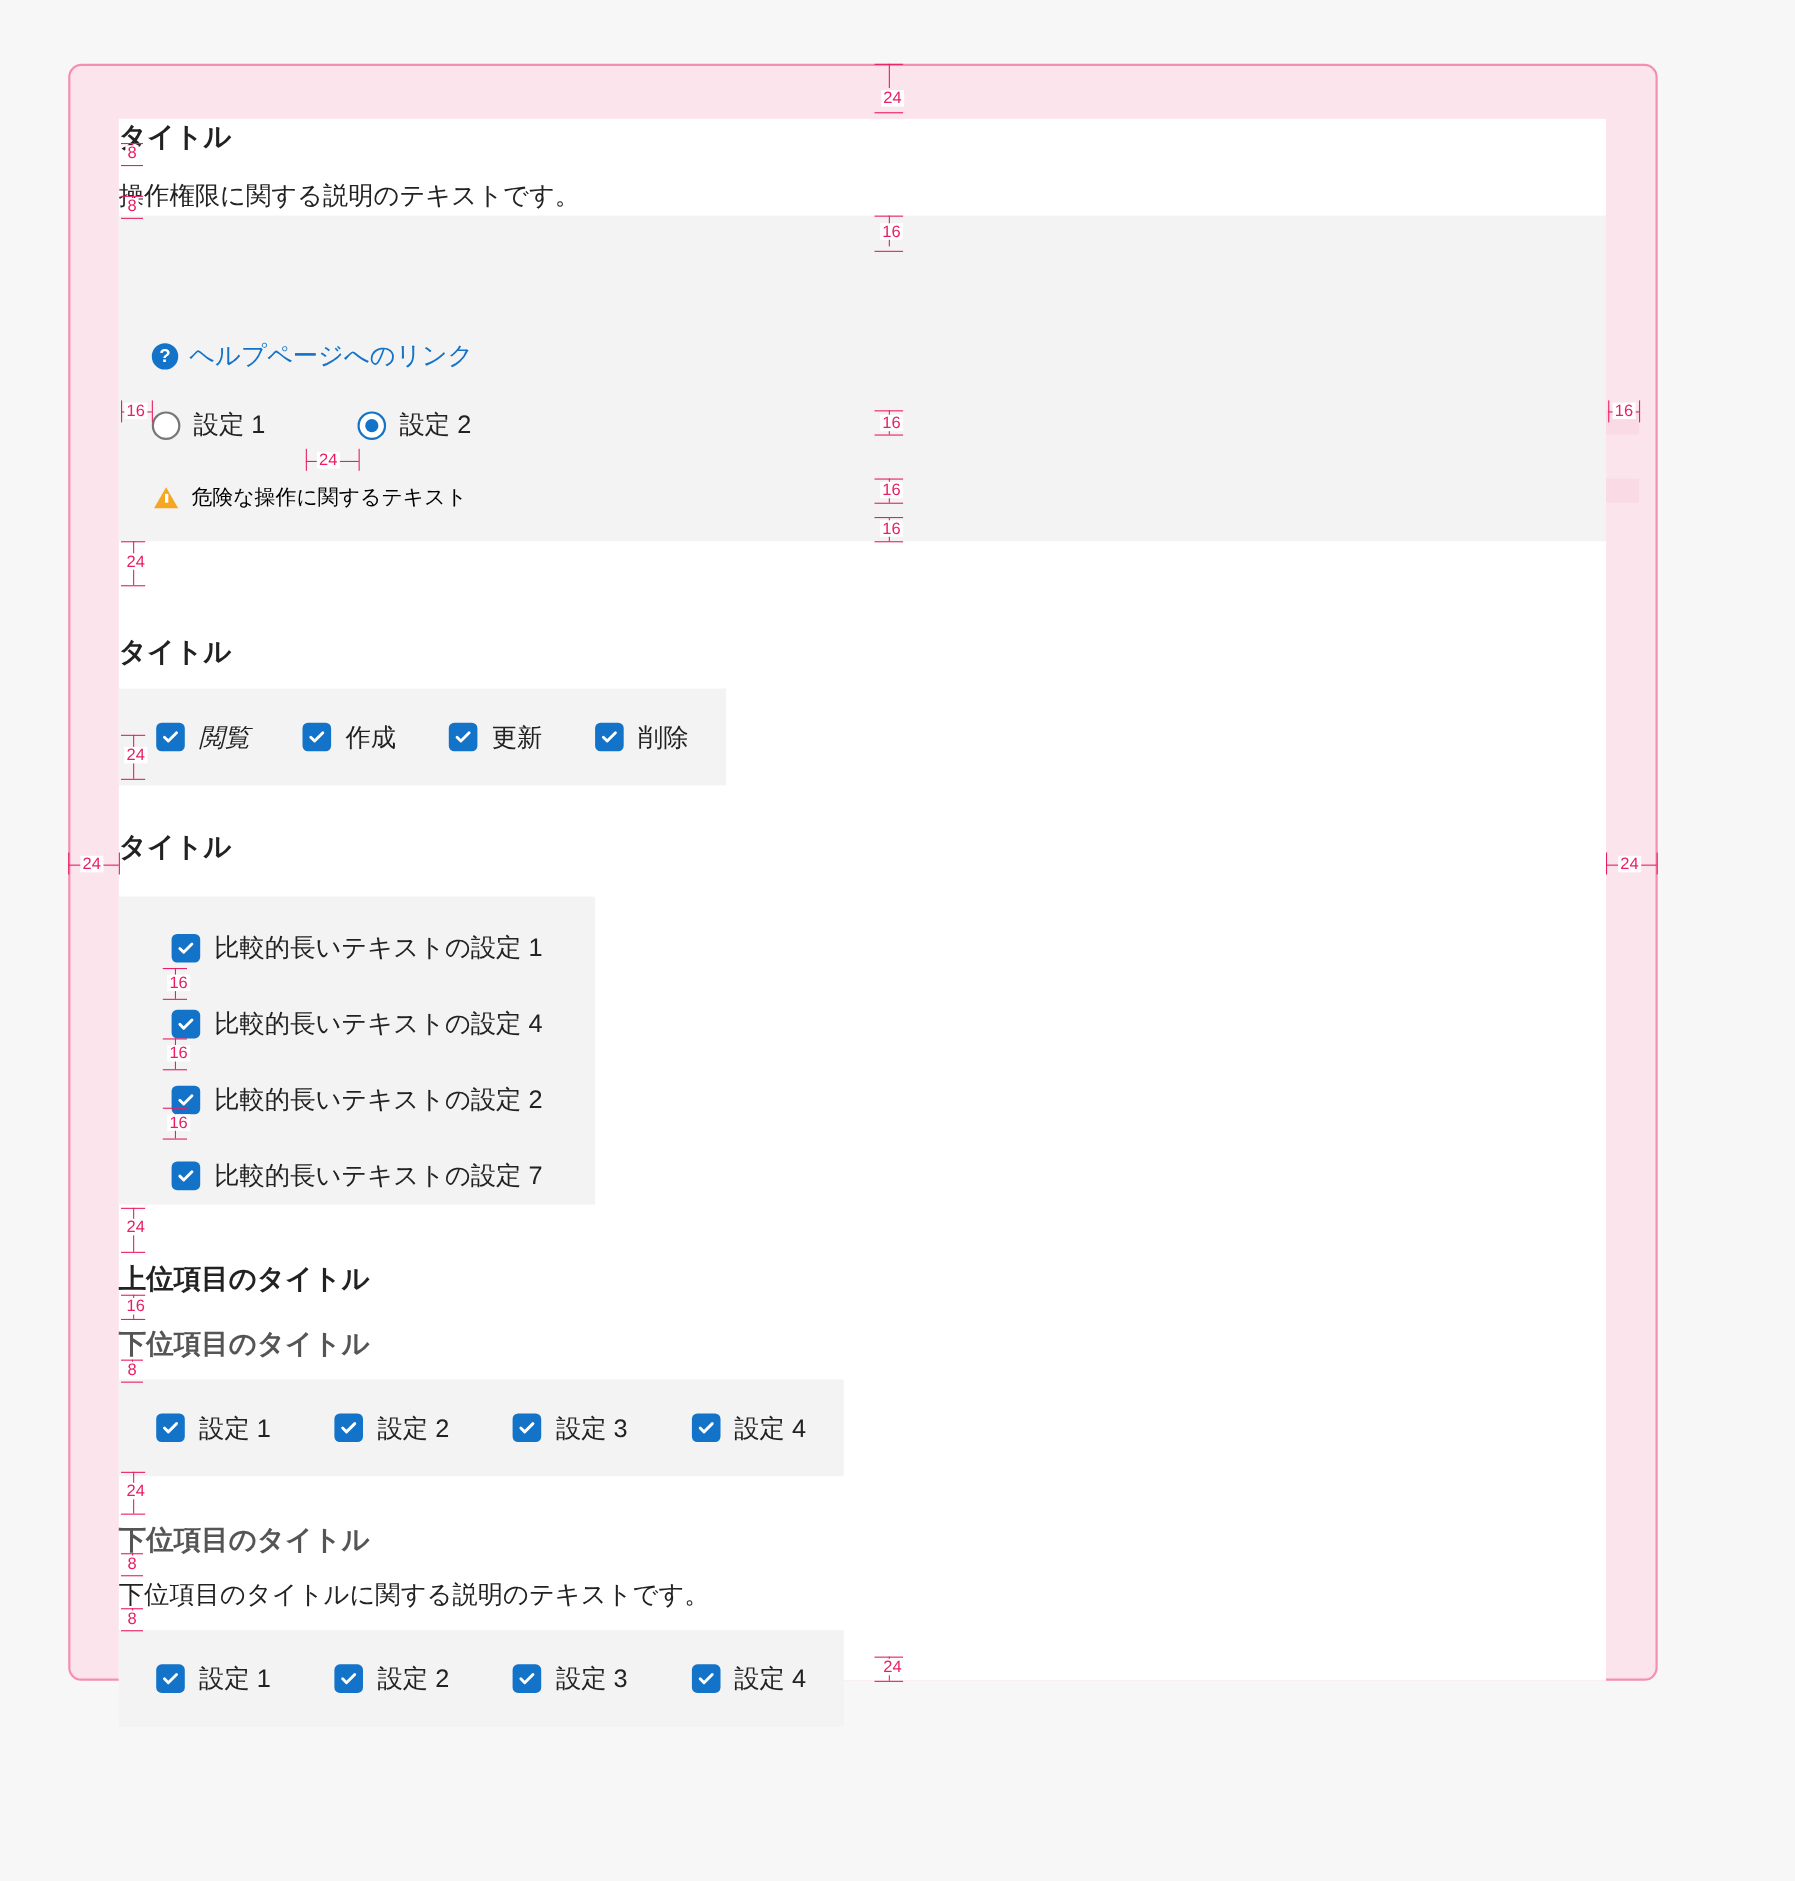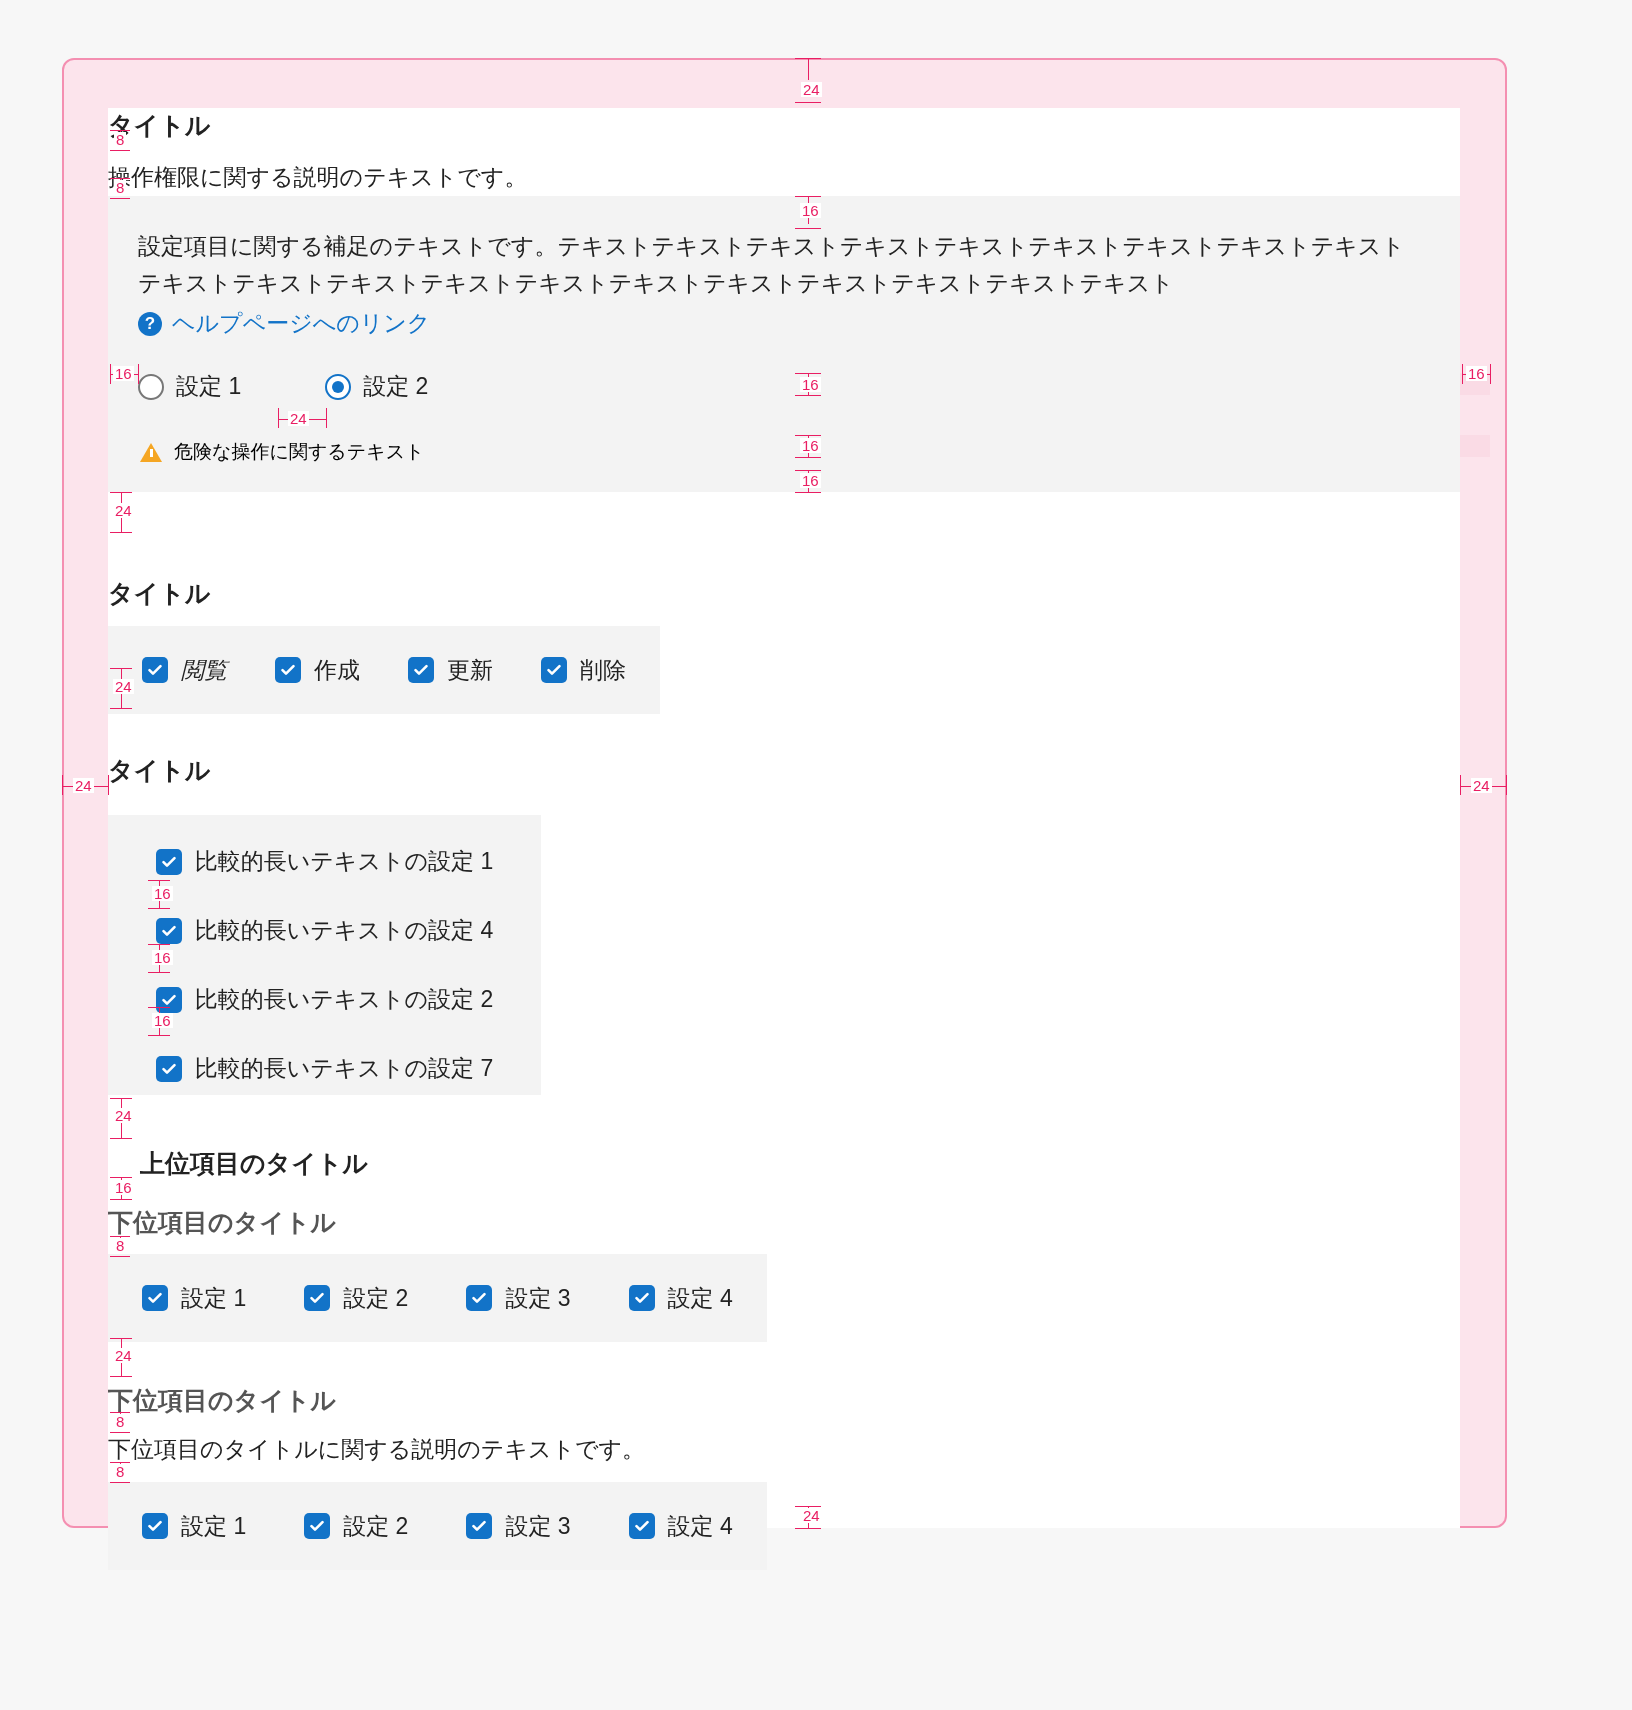--- a/index.html
+++ b/index.html
@@ -237,21 +237,20 @@
 
 <div style="position:absolute; left:108px; top:110px; width:1352px;">
   <div class="title">タイトル</div>
 </div>
 
 <div style="position:absolute; left:108px; top:160px; width:1565px;">
   <div class="body-text">操作権限に関する説明のテキストです。</div>
 </div>
 
 <div class="grey-block" style="position:absolute; left:108px; top:196px; width:1352px; height:296px;">
-  <div class="note-text" style="position:absolute; left:30px; top:32px; width:1290px;">設定項目に関する補足のテキストです。テキストテキストテキストテキストテキストテキストテキストテキストテキストテキストテキストテキストテキストテキストテキストテキストテキストテキストテキストテキスト</div>
 
   <a class="help-link" style="position:absolute; left:30px; top:112px;">
     <span class="help-icon">?</span>
     <span>ヘルプページへのリンク</span>
   </a>
 
   <div class="radio-row" style="position:absolute; left:30px; top:175px;">
     <label class="radio-item">
       <span class="radio"></span>
       <span>設定 1</span>
@@ -340,21 +339,21 @@
   <label class="cb-item">
     <span class="cb">
         <svg width="18" height="18" viewBox="0 0 18 18">
           <path d="M3.5 9.2 L7 12.7 L14.5 5.2" stroke="#fff" stroke-width="2.6" fill="none" stroke-linecap="round" stroke-linejoin="round"></path>
         </svg>
       </span>
     <span>比較的長いテキストの設定 7</span>
   </label>
 </div>
 
-<div style="position:absolute; left:108px; top:1148px;margin-left:32px;">
+<div style="position:absolute; left:108px; top:1148px;">
   <div class="title">上位項目のタイトル</div>
 </div>
 
 <div style="position:absolute; left:108px; top:1207px;">
   <div class="subtitle">下位項目のタイトル</div>
 </div>
 
 <div class="cb-group" style="position:absolute; left:108px; top:1254px; height:88px; padding:0 34px;">
   <label class="cb-item" style="margin-right:58px;">
     <span class="cb">

